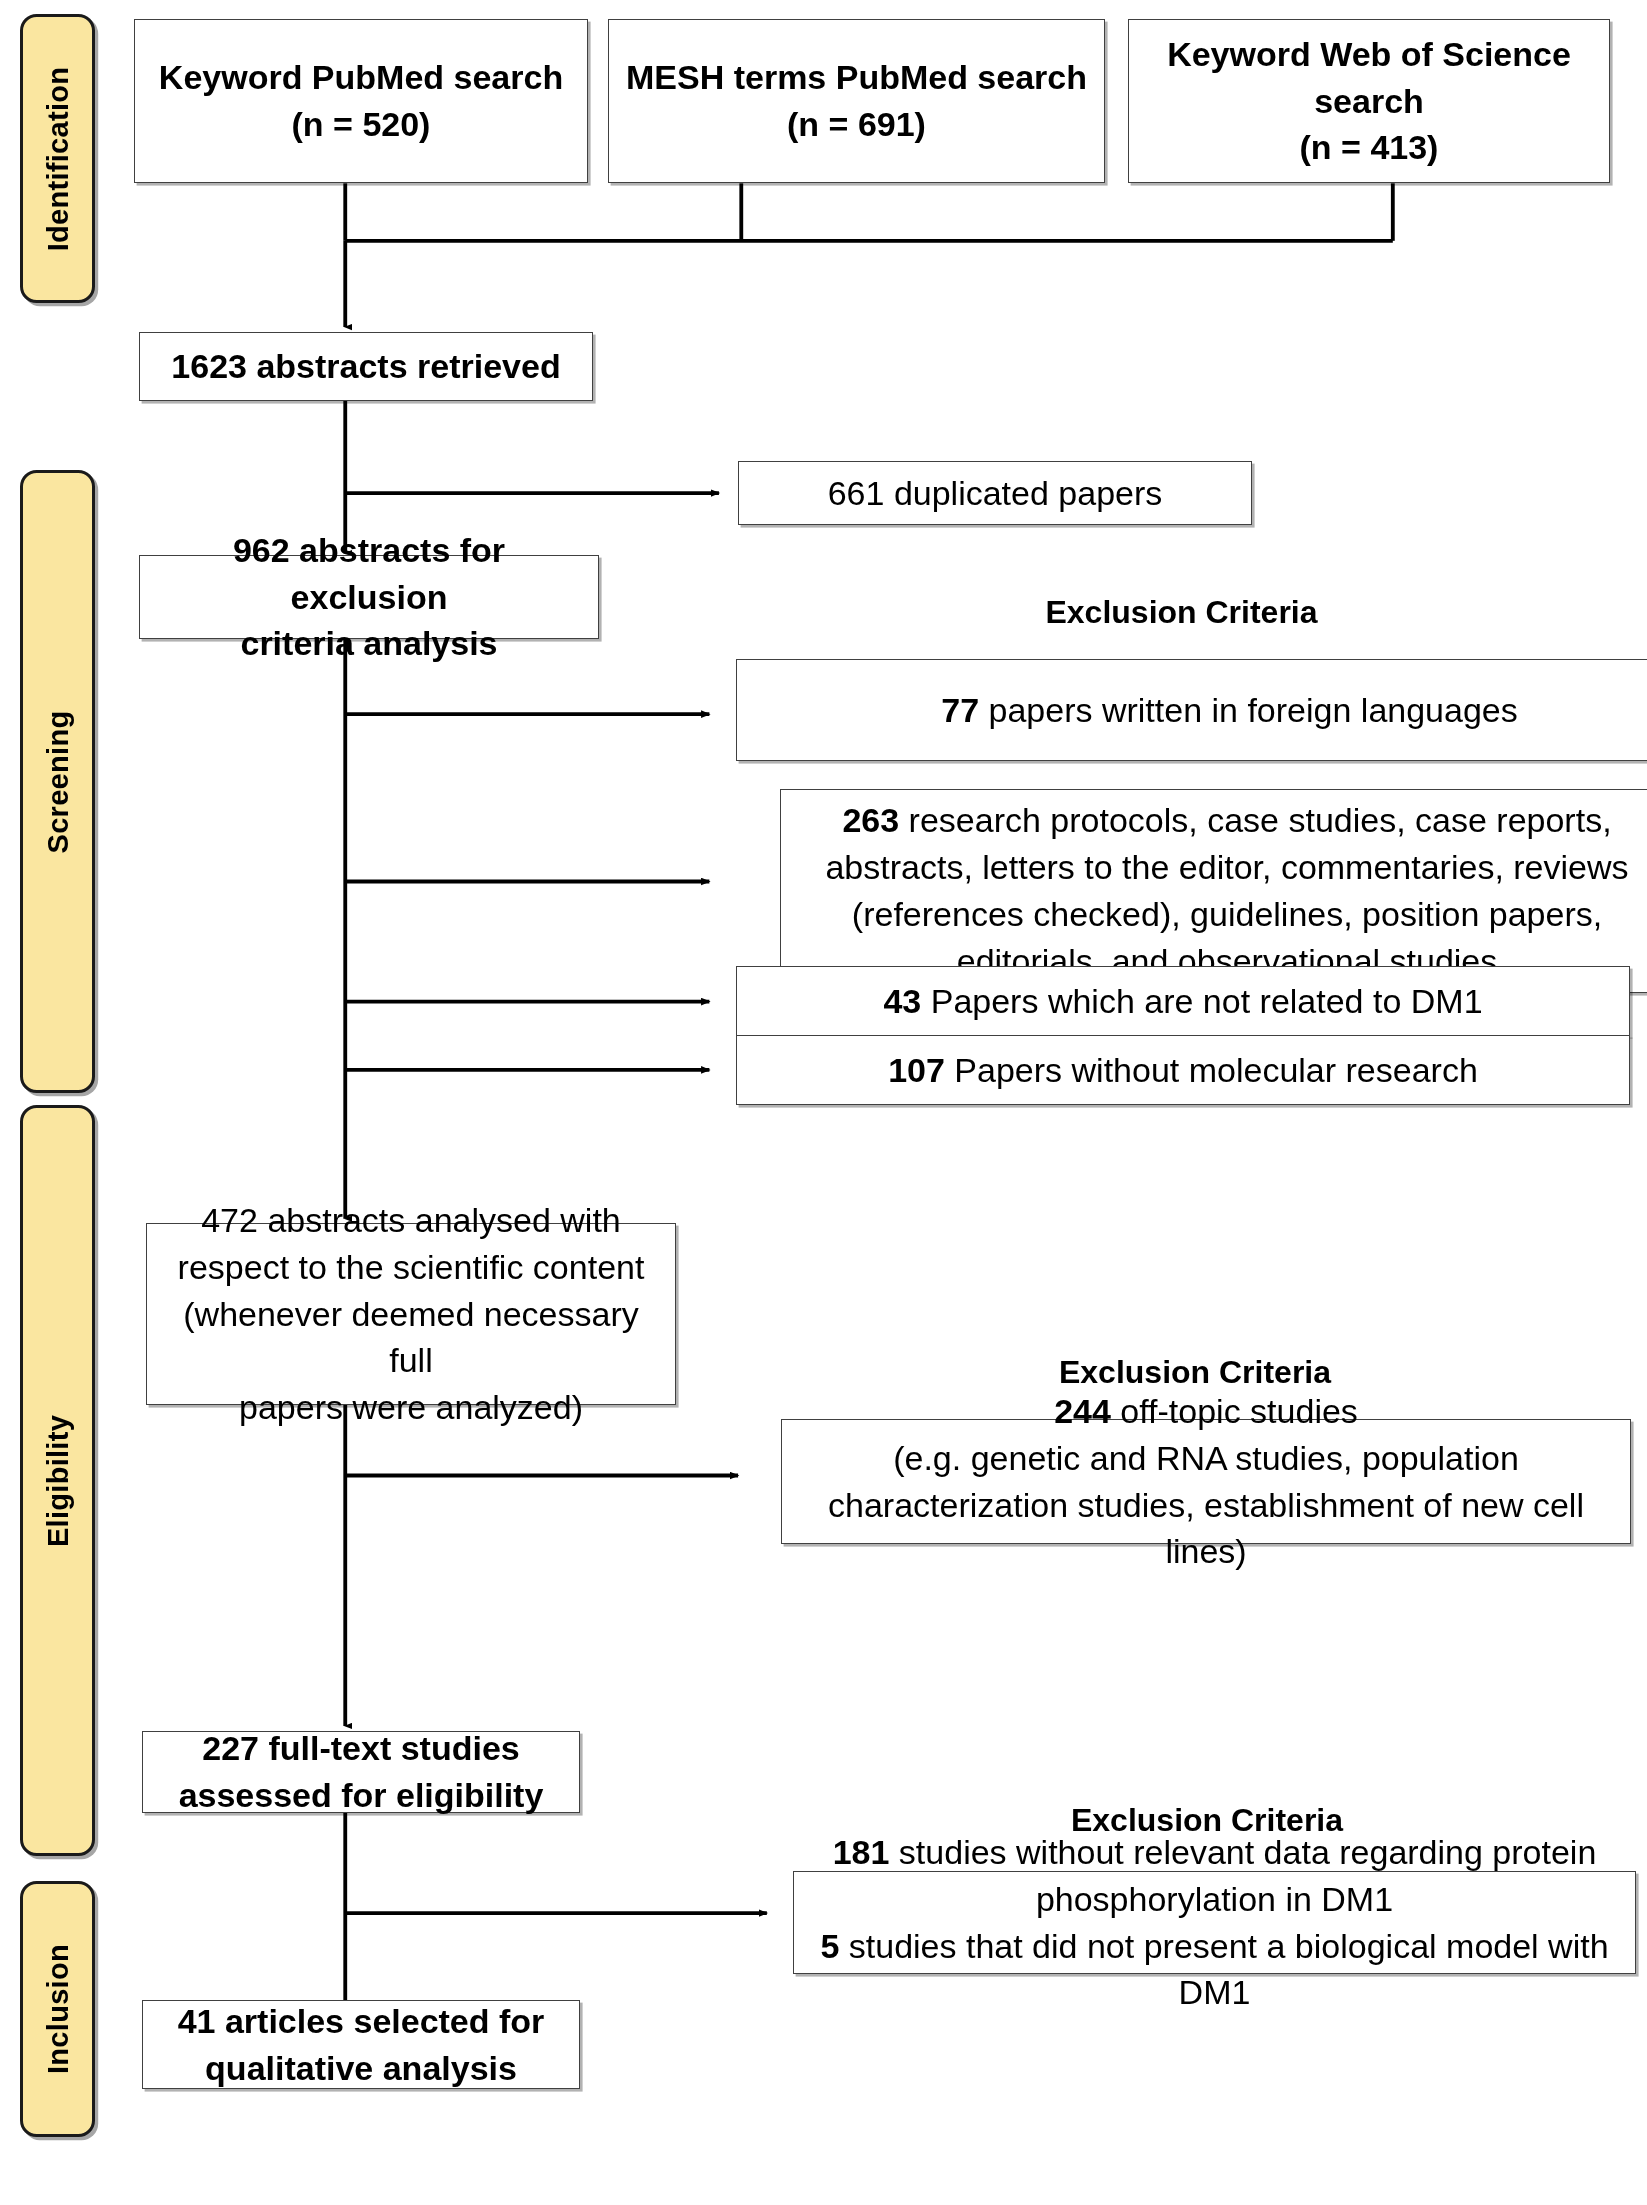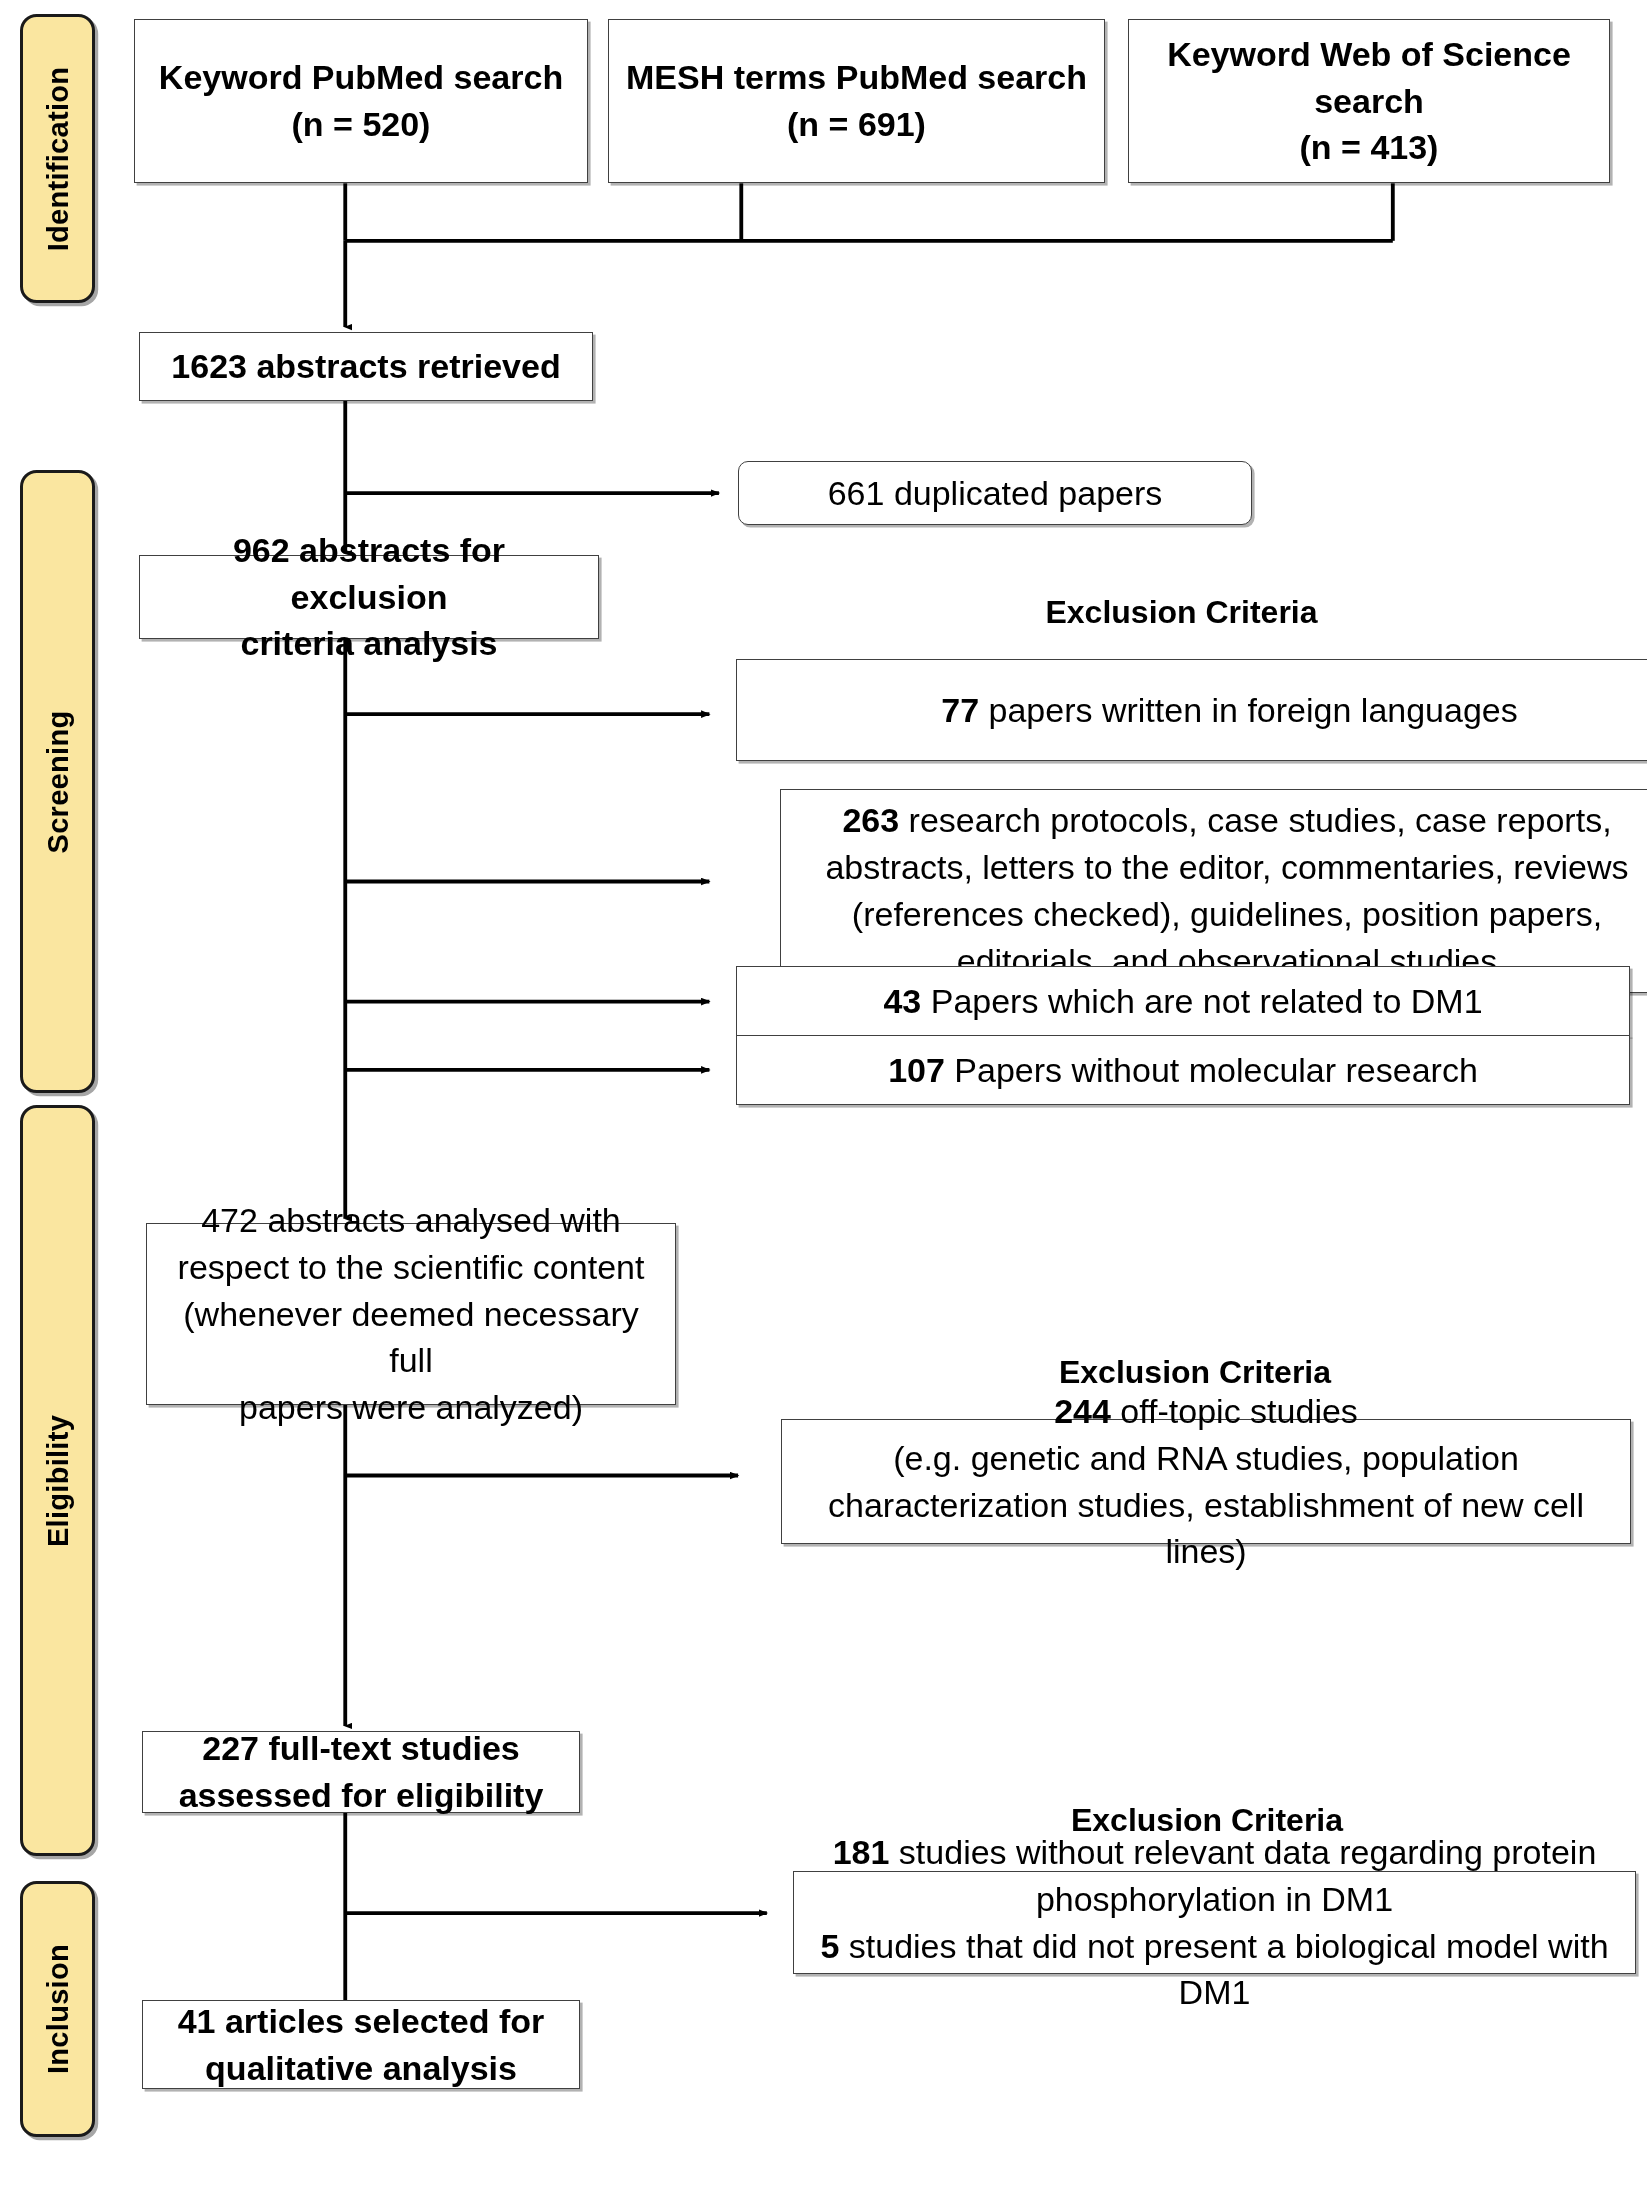--- a/index.html
+++ b/index.html
@@ -148,21 +148,21 @@
     <div class="node-text bold">
       <div>Keyword Web of Science search</div>
       <div>(n = 413)</div>
     </div>
   </div>
 
   <div class="node" style="left:139px; top:332px; width:454px; height:69px;">
     <div class="node-text bold">1623 abstracts retrieved</div>
   </div>
 
-  <div class="node" style="left:738px; top:461px; width:514px; height:64px;border-radius:10px;">
+  <div class="node" style="left:738px; top:461px; width:514px; height:64px;">
     <div class="node-text reg">661 duplicated papers</div>
   </div>
 
   <div class="node" style="left:139px; top:555px; width:460px; height:84px;">
     <div class="node-text bold">
       <div>962 abstracts for exclusion</div>
       <div>criteria analysis</div>
     </div>
   </div>
 

